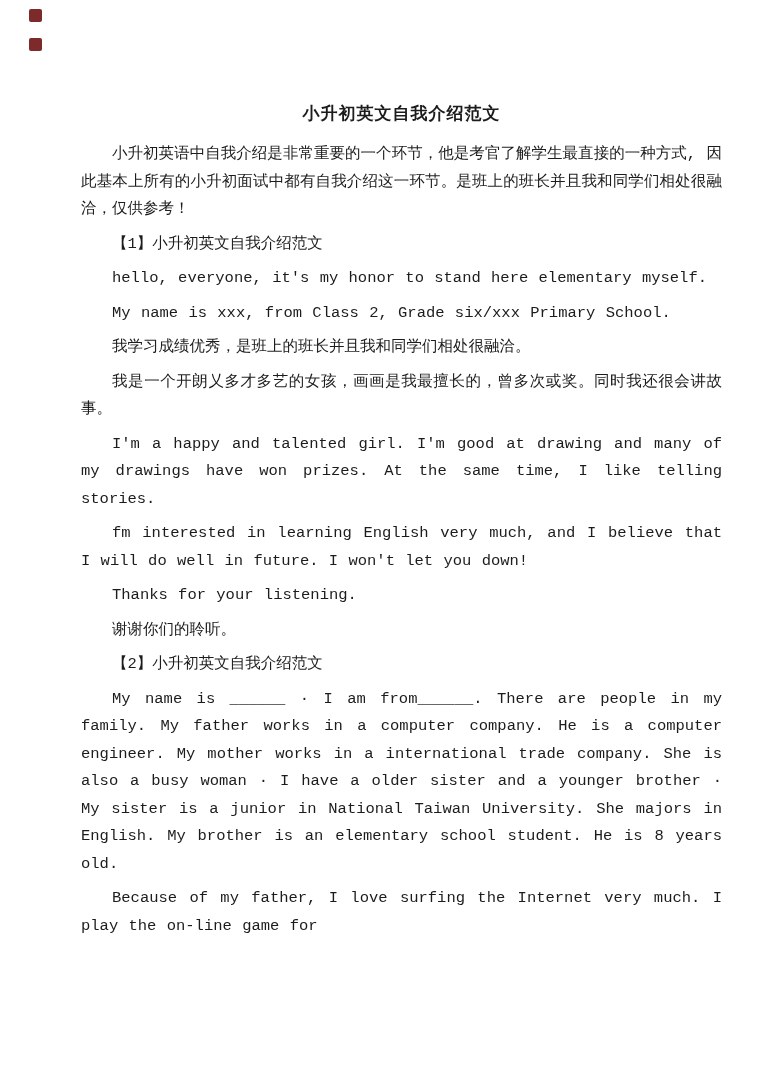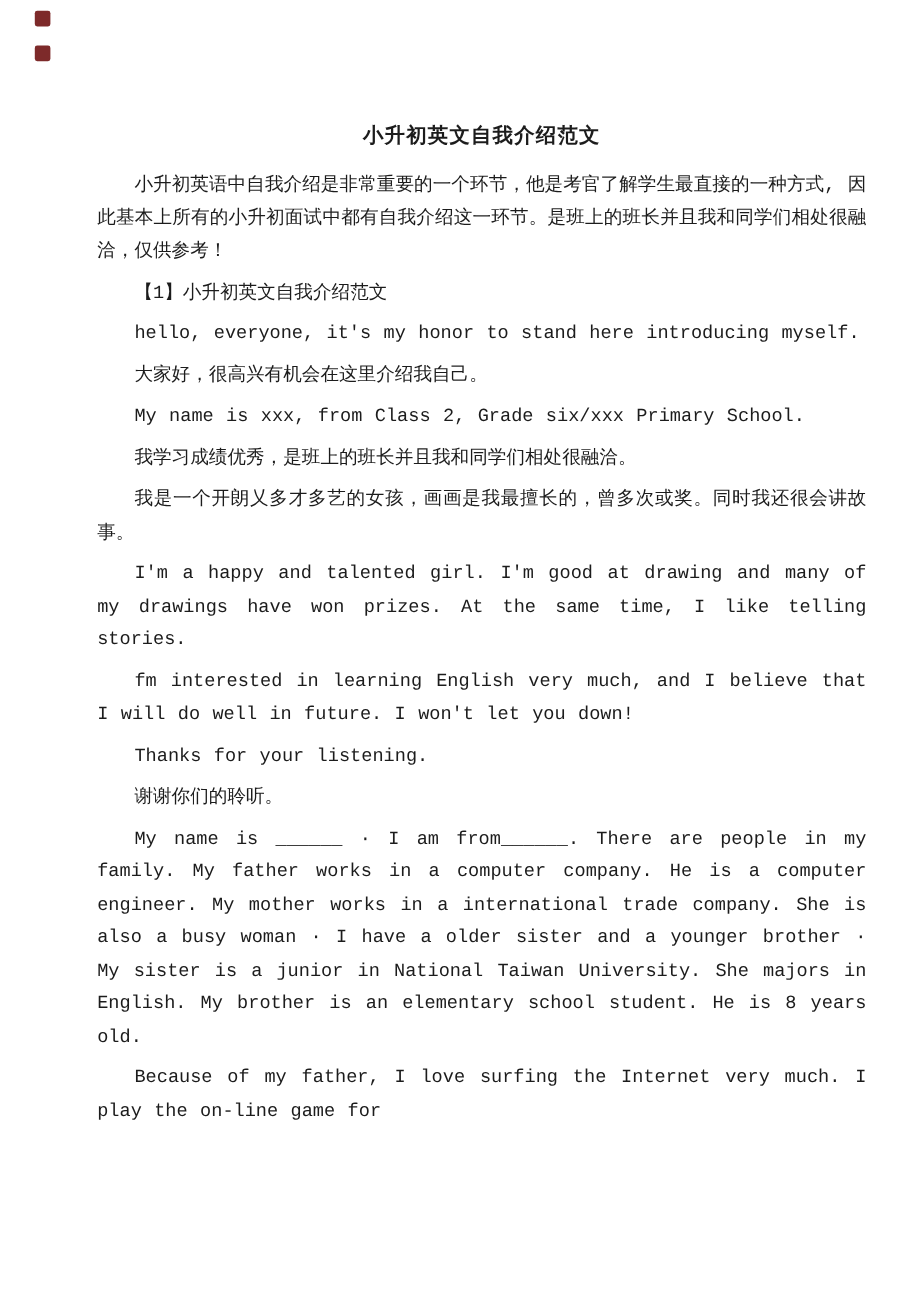--- a/index.html
+++ b/index.html
@@ -57,25 +57,25 @@
 <div class="page">
 
   <span class="marker m1" style="background: rgb(125, 42, 42);"></span>
   <span class="marker m2" style="background: rgb(125, 42, 42);"></span>
 
   <div class="content">
     <h1 class="doc-title">小升初英文自我介绍范文</h1>
 
     <p>小升初英语中自我介绍是非常重要的一个环节，他是考官了解学生最直接的一种方式, 因此基本上所有的小升初面试中都有自我介绍这一环节。是班上的班长并且我和同学们相处很融洽，仅供参考！</p>
     <p>【1】小升初英文自我介绍范文</p>
-    <p>hello, everyone, it's my honor to stand here introducing myself.</p>
-    <p>大家好，很高兴有机会在这里介绍我自己。</p>
+    <p>hello, everyone, it's my honor to stand here elementary myself.</p>
     <p>My name is xxx, from Class 2, Grade six/xxx Primary School.</p>
     <p>我学习成绩优秀，是班上的班长并且我和同学们相处很融洽。</p>
     <p>我是一个开朗乂多才多艺的女孩，画画是我最擅长的，曾多次或奖。同时我还很会讲故事。</p>
     <p>I'm a happy and talented girl. I'm good at drawing and many of my drawings have won prizes. At the same time, I like telling stories.</p>
     <p>fm interested in learning English very much, and I believe that I will do well in future. I won't let you down!</p>
     <p>Thanks for your listening.</p>
     <p>谢谢你们的聆听。</p>
+    <p>【2】小升初英文自我介绍范文</p>
     <p>My name is ______ · I am from______. There are people in my family. My father works in a computer company. He is a computer engineer. My mother works in a international trade company. She is also a busy woman · I have a older sister and a younger brother · My sister is a junior in National Taiwan University. She majors in English. My brother is an elementary school student. He is 8 years old.</p>
     <p>Because of my father, I love surfing the Internet very much. I play the on-line game for</p>
   </div>
 </div>
 
 </body></html>

